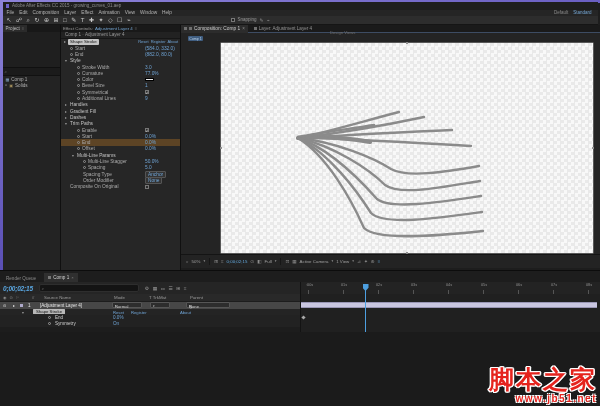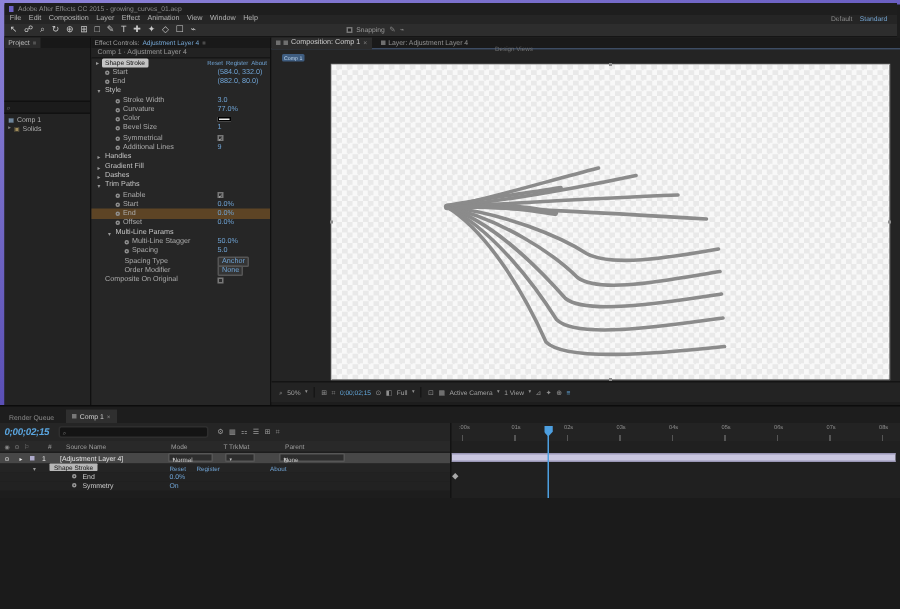--- a/index.html
+++ b/index.html
@@ -574,15 +574,17 @@
     </div>
 
     <span id="kf1"></span>
     <div id="tldiv"></div>
     <span id="playflag"></span>
     <span id="playline"></span>
     <div id="tlempty"></div>
   </div>
 
   <div id="watermark">
+    <div id="wm-title">脚本之家</div>
+    <div id="wm-url">www.jb51.net</div>
   </div>
 
 </div>
 
 </body></html>

